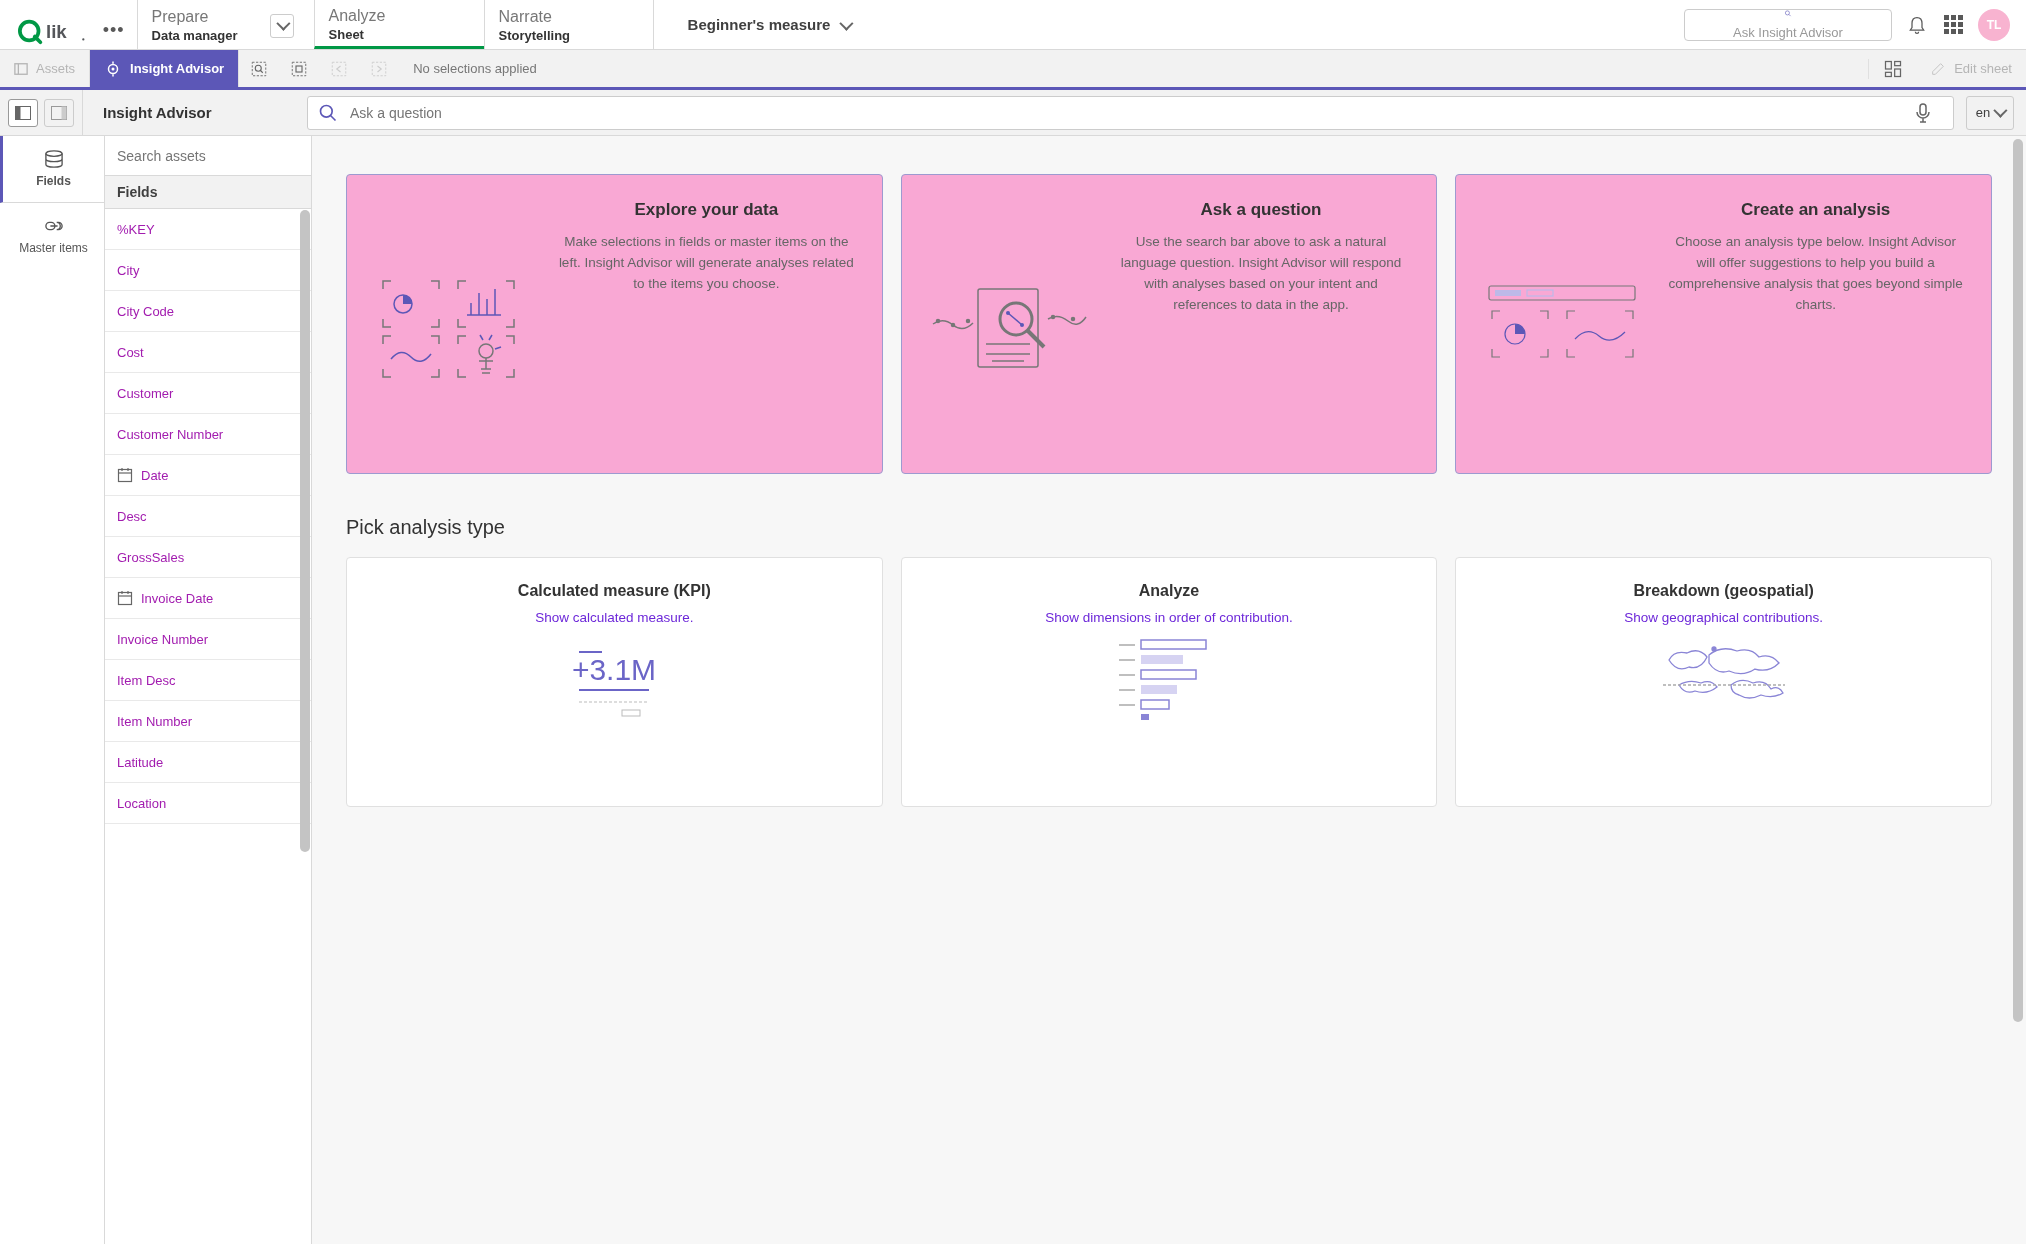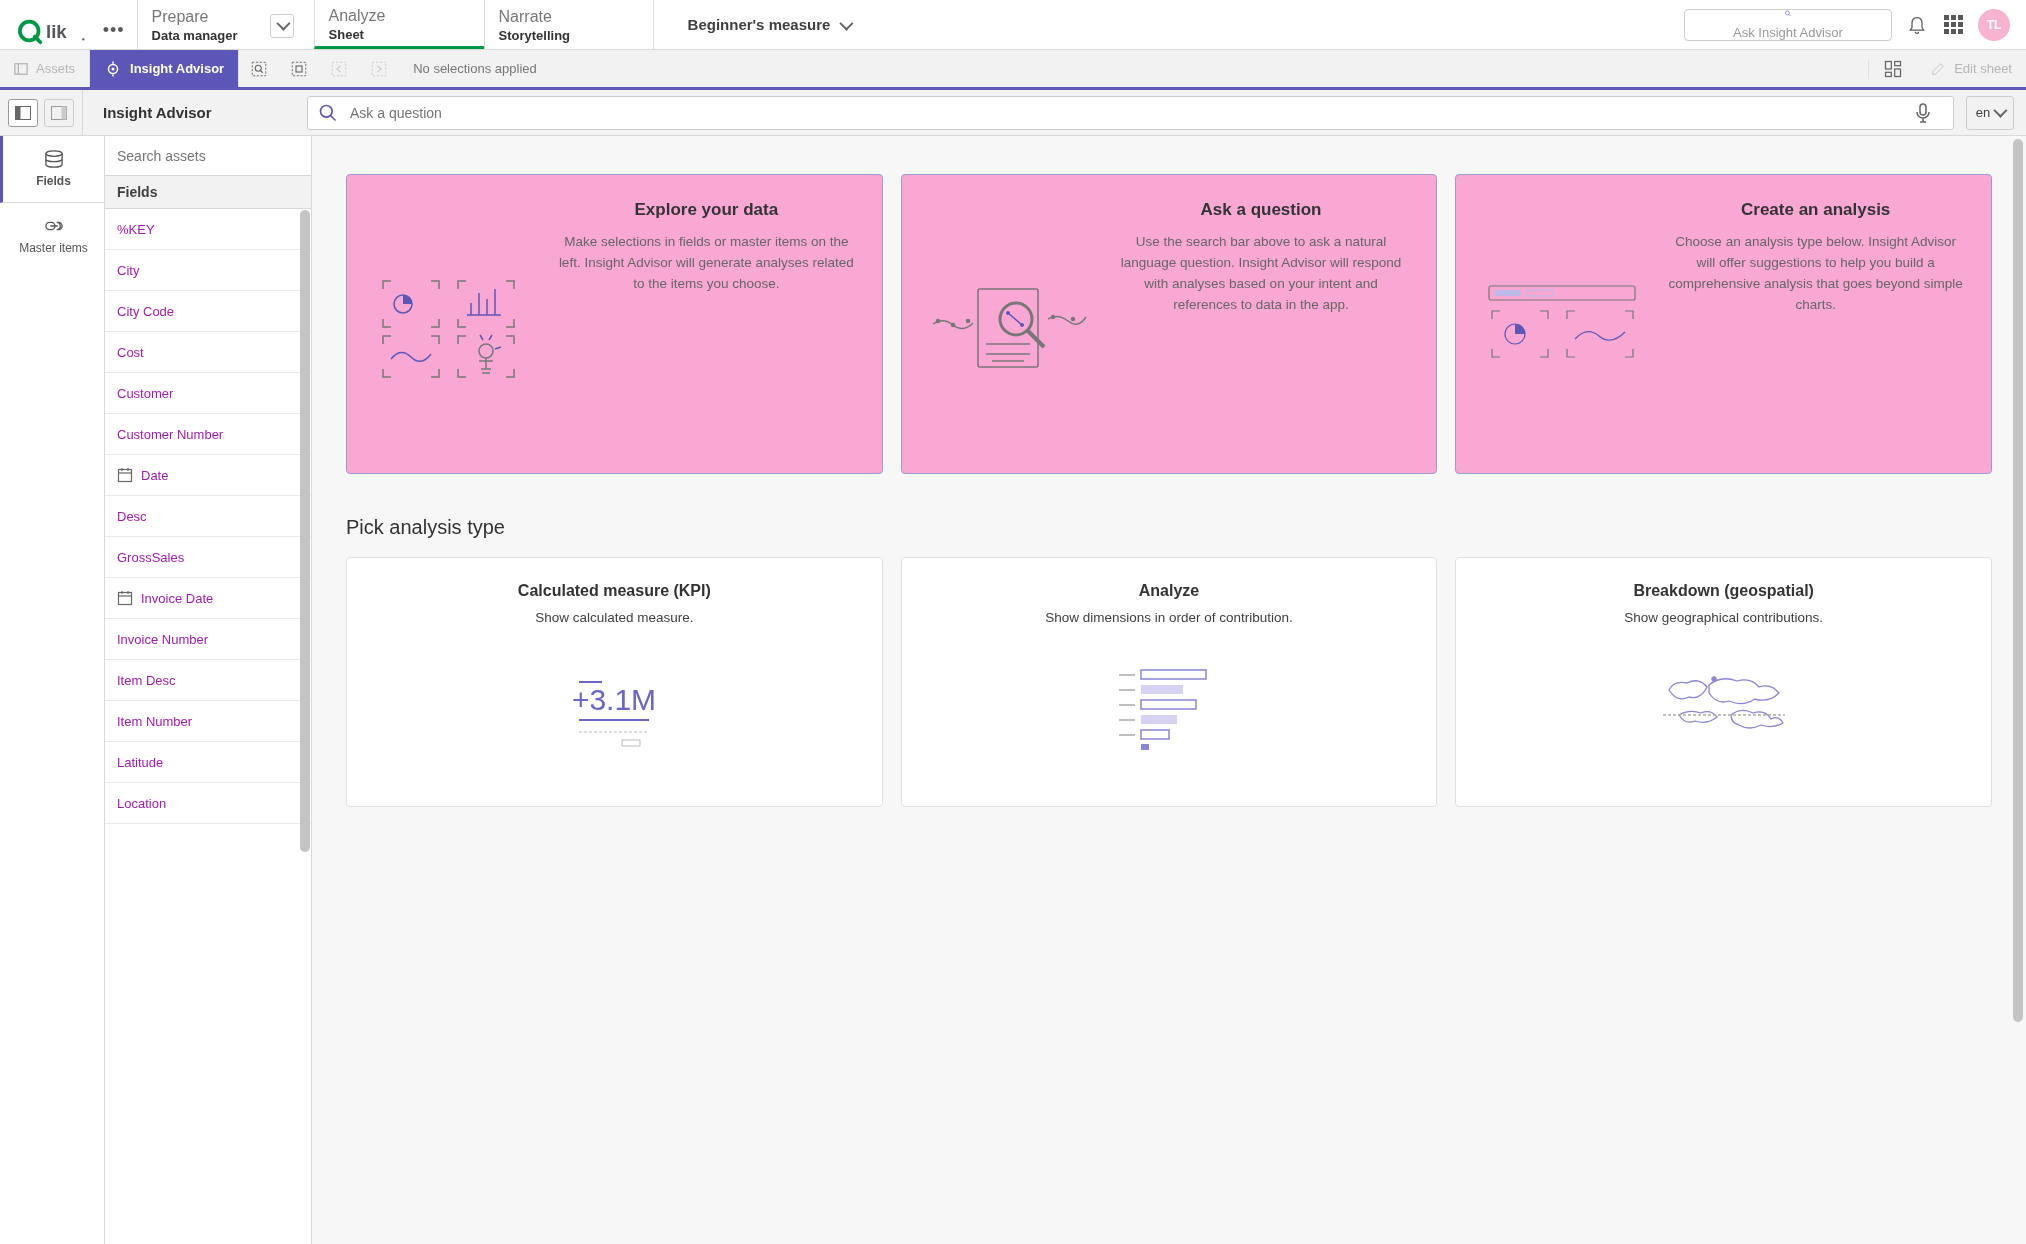--- a/index.html
+++ b/index.html
@@ -69,21 +69,21 @@
 .intro-cards { display:flex; gap:18px; }
 .intro-card { flex:1; border:1px solid #9d9ad0; border-radius:4px; background:#f9a8d4; padding: 24px 26px; display:flex; gap:24px; min-height:300px;text-align:center;}
 .intro-card .illus { width:160px; flex-shrink:0; display:flex; align-items:center; justify-content:center;}
 .intro-card .txt h3 { font-size:17px; font-weight:700; color:#333; margin-bottom:12px; line-height:1.25;}
 .intro-card .txt p { font-size:13.5px; color:#666; line-height:1.55;}
 
 .section-title { font-size:20px; font-weight:400; color:#333; margin: 42px 0 18px 0;}
 .analysis-cards { display:flex; gap:18px;}
 .analysis-card { flex:1; border:1px solid #e0e0e0; border-radius:4px; background:#fff; padding: 24px 26px 30px 26px; text-align:center; min-height:250px;}
 .analysis-card h4 { font-size:16px; font-weight:700; color:#333; margin-bottom:10px;}
-.analysis-card p { font-size:13.5px; color:#404040; margin-bottom:30px;}
+.analysis-card p { font-size:13.5px; color:#6d28d9; }
 .analysis-card .illus { display:flex; justify-content:center; align-items:center; height:100px;}
 
 .chevron-down::before { content:""; display:inline-block; width:8px; height:8px; border-right:2px solid #666; border-bottom:2px solid #666; transform:rotate(45deg) translateY(-2px);}
 </style>
 </head>
 <body>
 
 <div class="top-header">
   <div class="logo-area">
     <svg class="logo-svg" viewBox="0 0 80 30">

